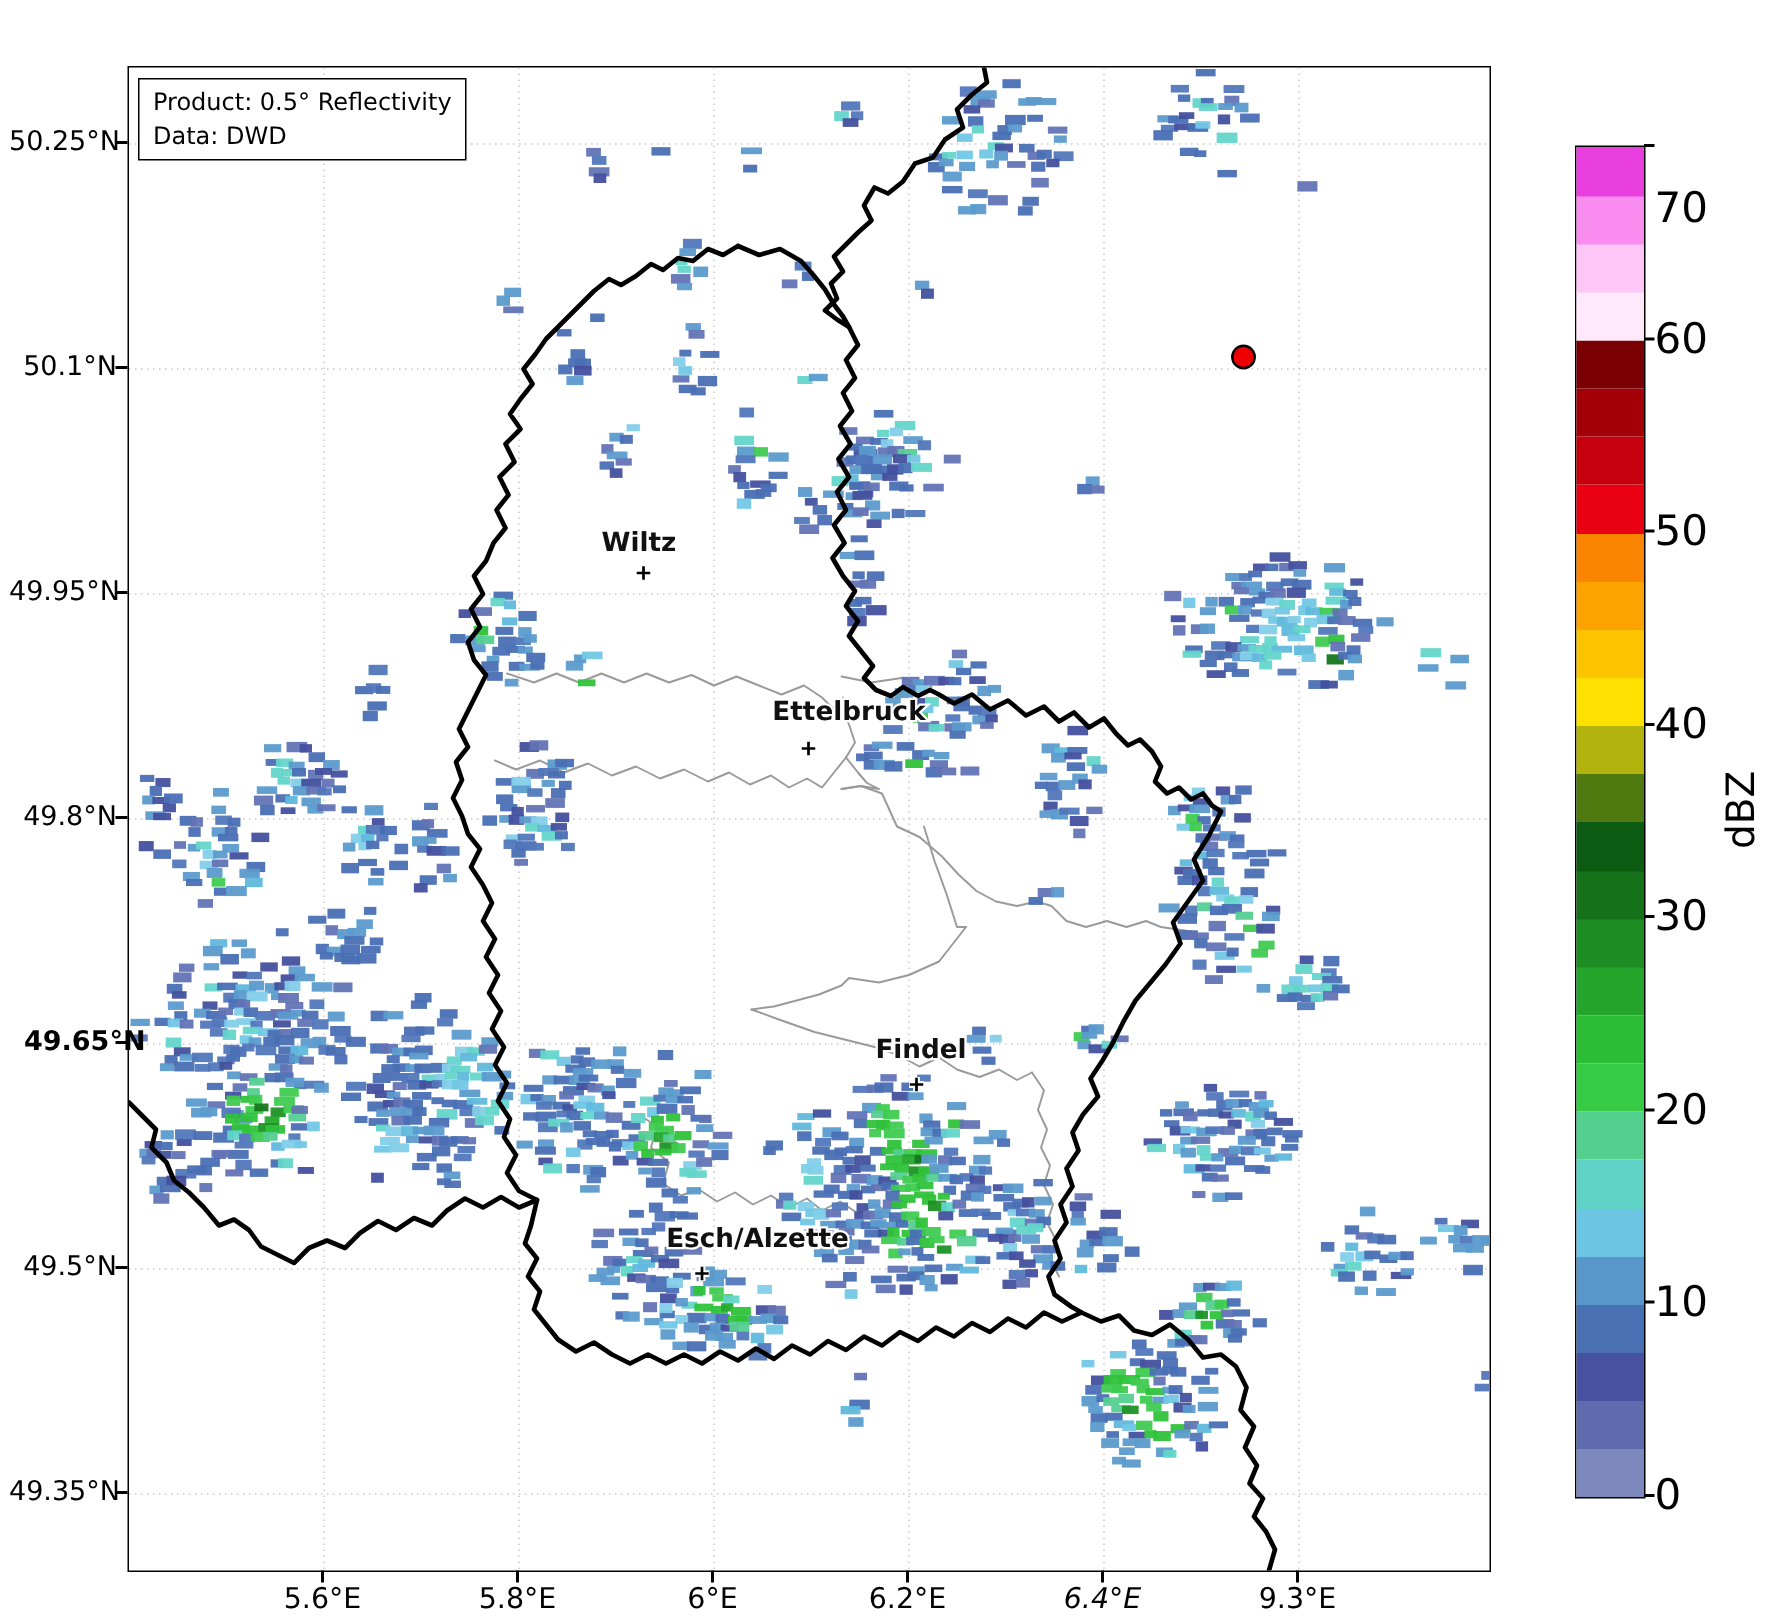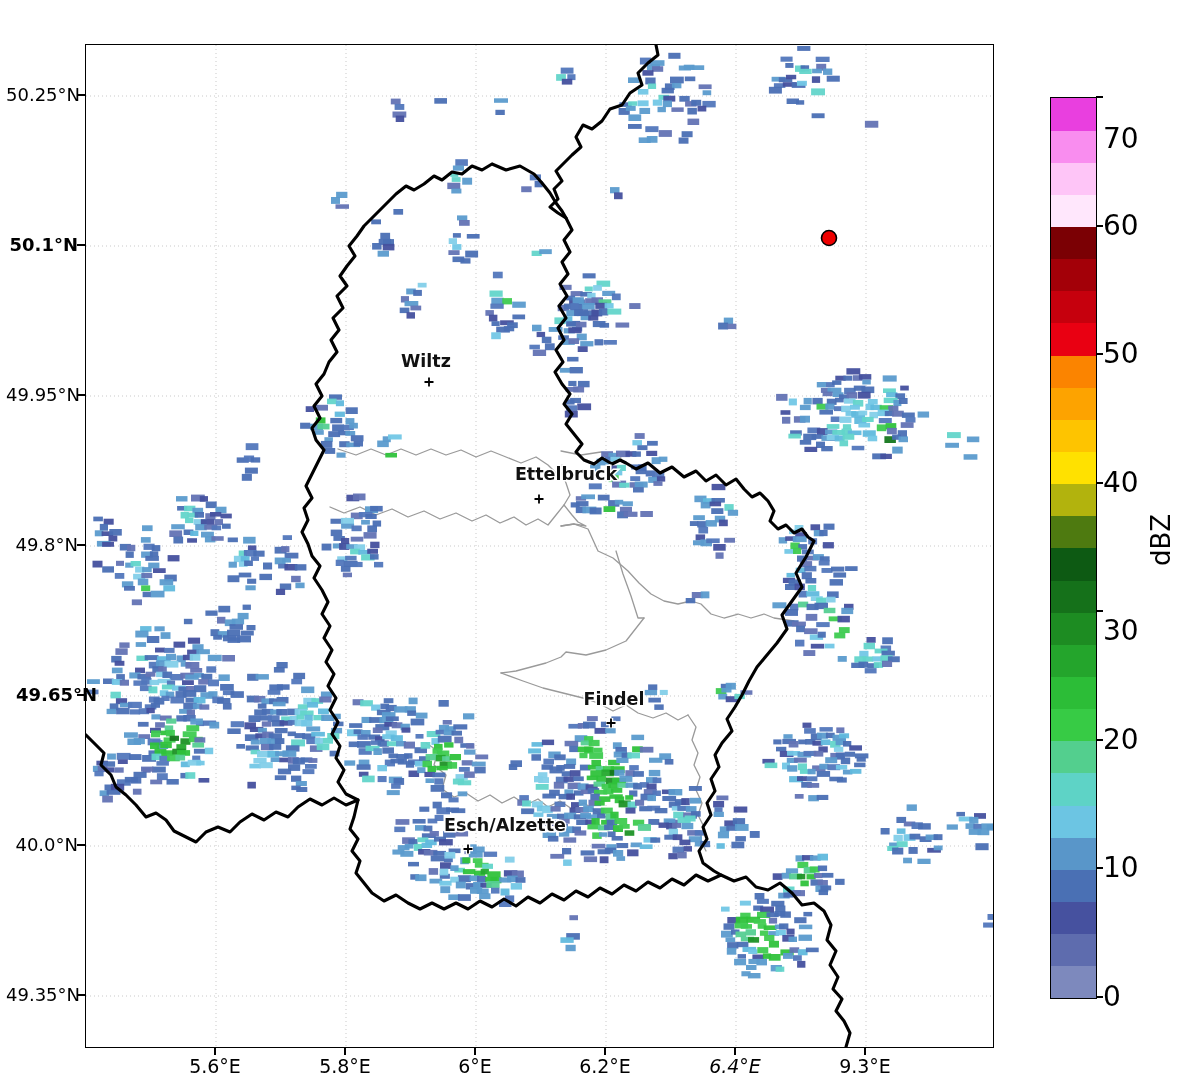--- a/index.html
+++ b/index.html
@@ -1718,33 +1718,37 @@
           <g>
             <path d="M377,804 H387 M382,799 V809" stroke="#fff" stroke-width="4.5" fill="none"></path>
             <path d="M377.5,804 H386.5 M382,799.5 V808.5" stroke="#000" stroke-width="1.8" fill="none"></path>
             <text x="419" y="786" text-anchor="middle" font-size="17.5" font-weight="bold" fill="#111" stroke="#ffffff" stroke-width="3" paint-order="stroke">Esch/Alzette</text>
           </g>
         </g>
         <circle cx="743" cy="193" r="7.5" fill="#ee0000" stroke="#000000" stroke-width="1.6"></circle>
       </svg>
   </div>
 
+  <div id="info-box">
+    <div>Product: 0.5° Reflectivity</div>
+    <div>Data: DWD</div>
+  </div>
 
   <div id="y-axis">
       <div class="ytick-label" style="left: 6px; top: 84px;">50.25°N</div>
       <div class="tickmark" style="left: 77px; top: 94px; width: 8px; height: 2px;"></div>
-      <div class="ytick-label" style="left: 6px; top: 234px; font-weight: bold;">50.1°N</div>
+      <div class="ytick-label" style="left: 6px; top: 234px;">50.1°N</div>
       <div class="tickmark" style="left: 77px; top: 244px; width: 8px; height: 2px;"></div>
       <div class="ytick-label" style="left: 6px; top: 384px;">49.95°N</div>
       <div class="tickmark" style="left: 77px; top: 394px; width: 8px; height: 2px;"></div>
       <div class="ytick-label" style="left: 6px; top: 534px;">49.8°N</div>
       <div class="tickmark" style="left: 77px; top: 544px; width: 8px; height: 2px;"></div>
       <div class="ytick-label" style="left: 16px; top: 684px; font-weight: bold;">49.65°N</div>
       <div class="tickmark" style="left: 77px; top: 694px; width: 8px; height: 2px;"></div>
-      <div class="ytick-label" style="left: 6px; top: 834px;">40.0°N</div>
+      <div class="ytick-label" style="left: 6px; top: 834px;">49.5°N</div>
       <div class="tickmark" style="left: 77px; top: 844px; width: 8px; height: 2px;"></div>
       <div class="ytick-label" style="left: 6px; top: 984px;">49.35°N</div>
       <div class="tickmark" style="left: 77px; top: 994px; width: 8px; height: 2px;"></div>
     </div>
   <div id="x-axis">
       <div class="xtick-label" style="left: 175px; top: 1055px;">5.6°E</div>
       <div class="tickmark" style="left: 214px; top: 1047px; width: 2px; height: 8px;"></div>
       <div class="xtick-label" style="left: 305px; top: 1055px;">5.8°E</div>
       <div class="tickmark" style="left: 344px; top: 1047px; width: 2px; height: 8px;"></div>
       <div class="xtick-label" style="left: 435px; top: 1055px;">6°E</div>
@@ -1788,21 +1792,21 @@
       <div class="cb-seg" style="top: -1.13687e-13px; height: 32.6429px; background: rgb(233, 63, 223);"></div>
     </div>
   <div id="cb-ticks">
       <div class="tickmark" style="left: 1096px; top: 996px; width: 7px; height: 2px;"></div>
       <div class="cb-label" style="top: 980px;">0</div>
       <div class="tickmark" style="left: 1096px; top: 867.429px; width: 7px; height: 2px;"></div>
       <div class="cb-label" style="top: 851.429px;">10</div>
       <div class="tickmark" style="left: 1096px; top: 738.857px; width: 7px; height: 2px;"></div>
       <div class="cb-label" style="top: 722.857px;">20</div>
       <div class="tickmark" style="left: 1096px; top: 610.286px; width: 7px; height: 2px;"></div>
-      <div class="cb-label" style="top: 594.286px; margin-top: 20px;">30</div>
+      <div class="cb-label" style="top: 594.286px;">30</div>
       <div class="tickmark" style="left: 1096px; top: 481.714px; width: 7px; height: 2px;"></div>
       <div class="cb-label" style="top: 465.714px;">40</div>
       <div class="tickmark" style="left: 1096px; top: 353.143px; width: 7px; height: 2px;"></div>
       <div class="cb-label" style="top: 337.143px;">50</div>
       <div class="tickmark" style="left: 1096px; top: 224.571px; width: 7px; height: 2px;"></div>
       <div class="cb-label" style="top: 208.571px; text-align: center;">60</div>
       <div class="tickmark" style="left: 1096px; top: 96px; width: 7px; height: 2px;"></div>
       <div class="cb-label" style="top: 80px; margin-top: 42px;">70</div>
     </div>
   <div id="dbz-label">dBZ</div>

